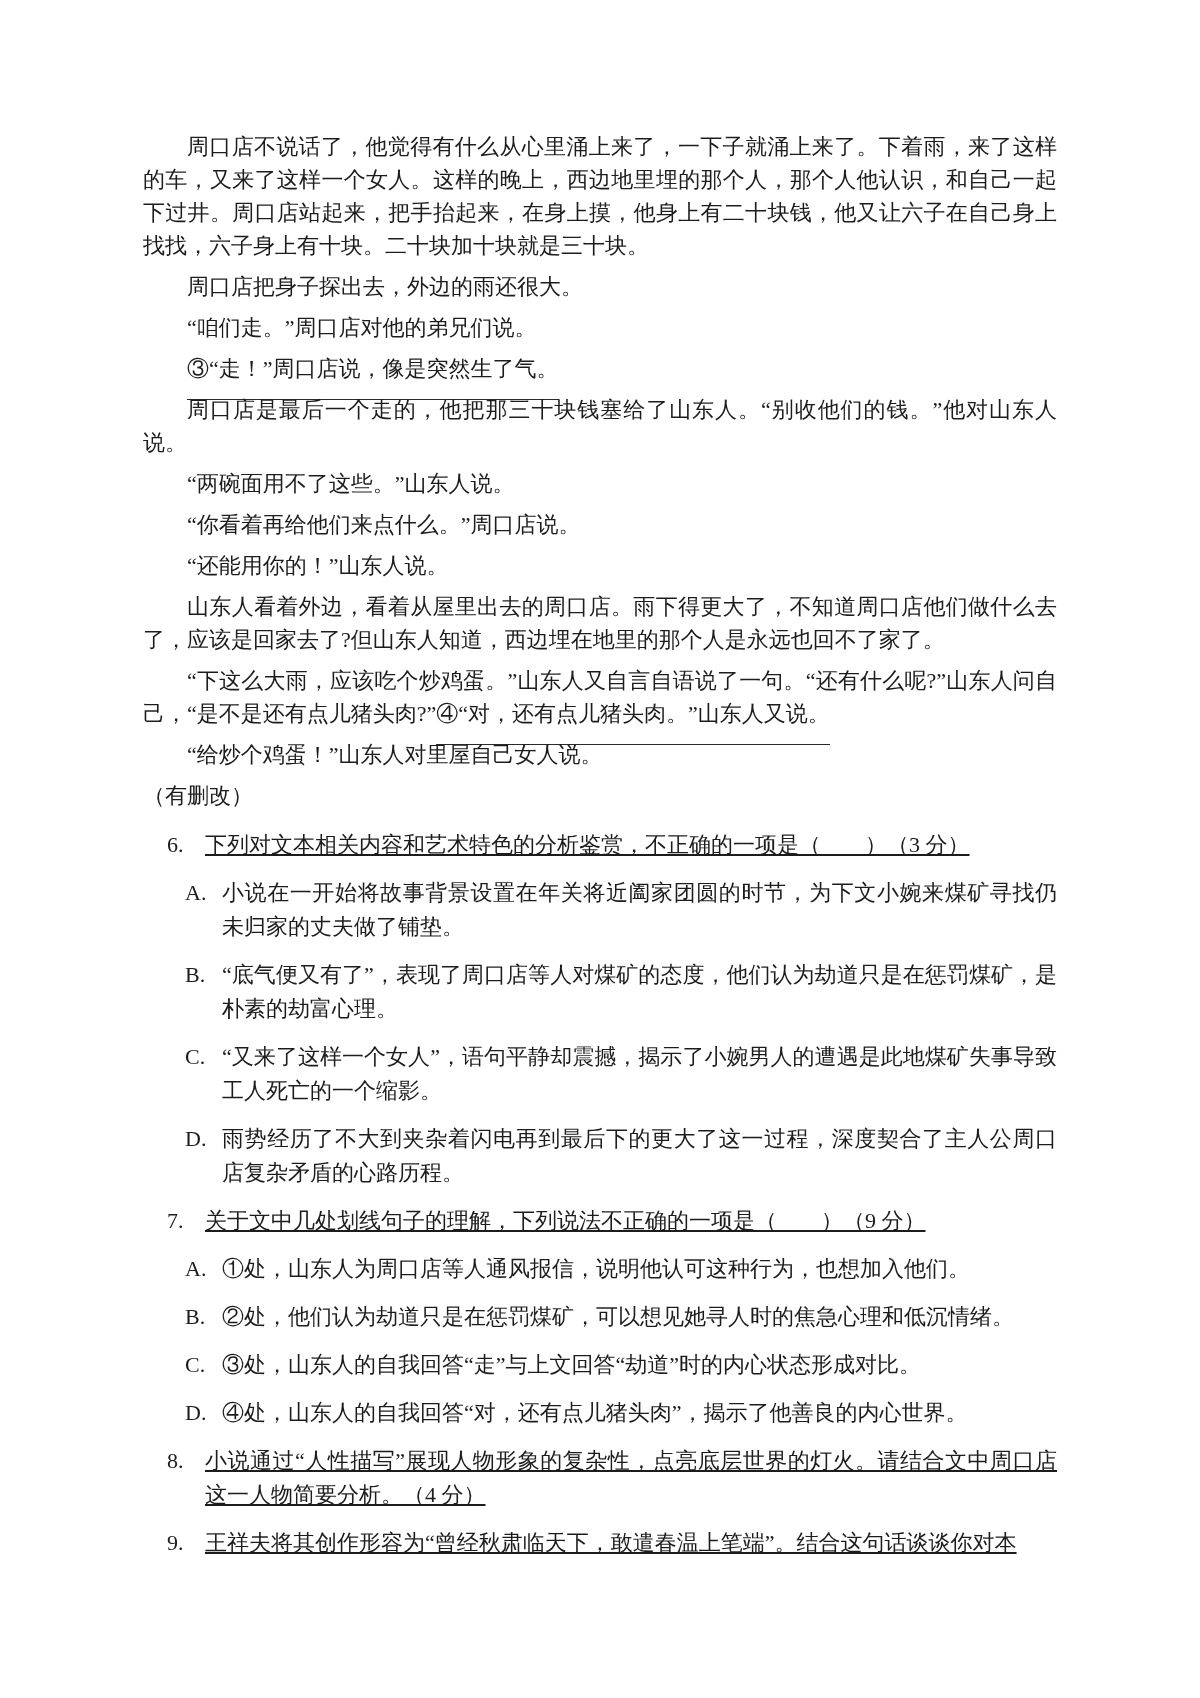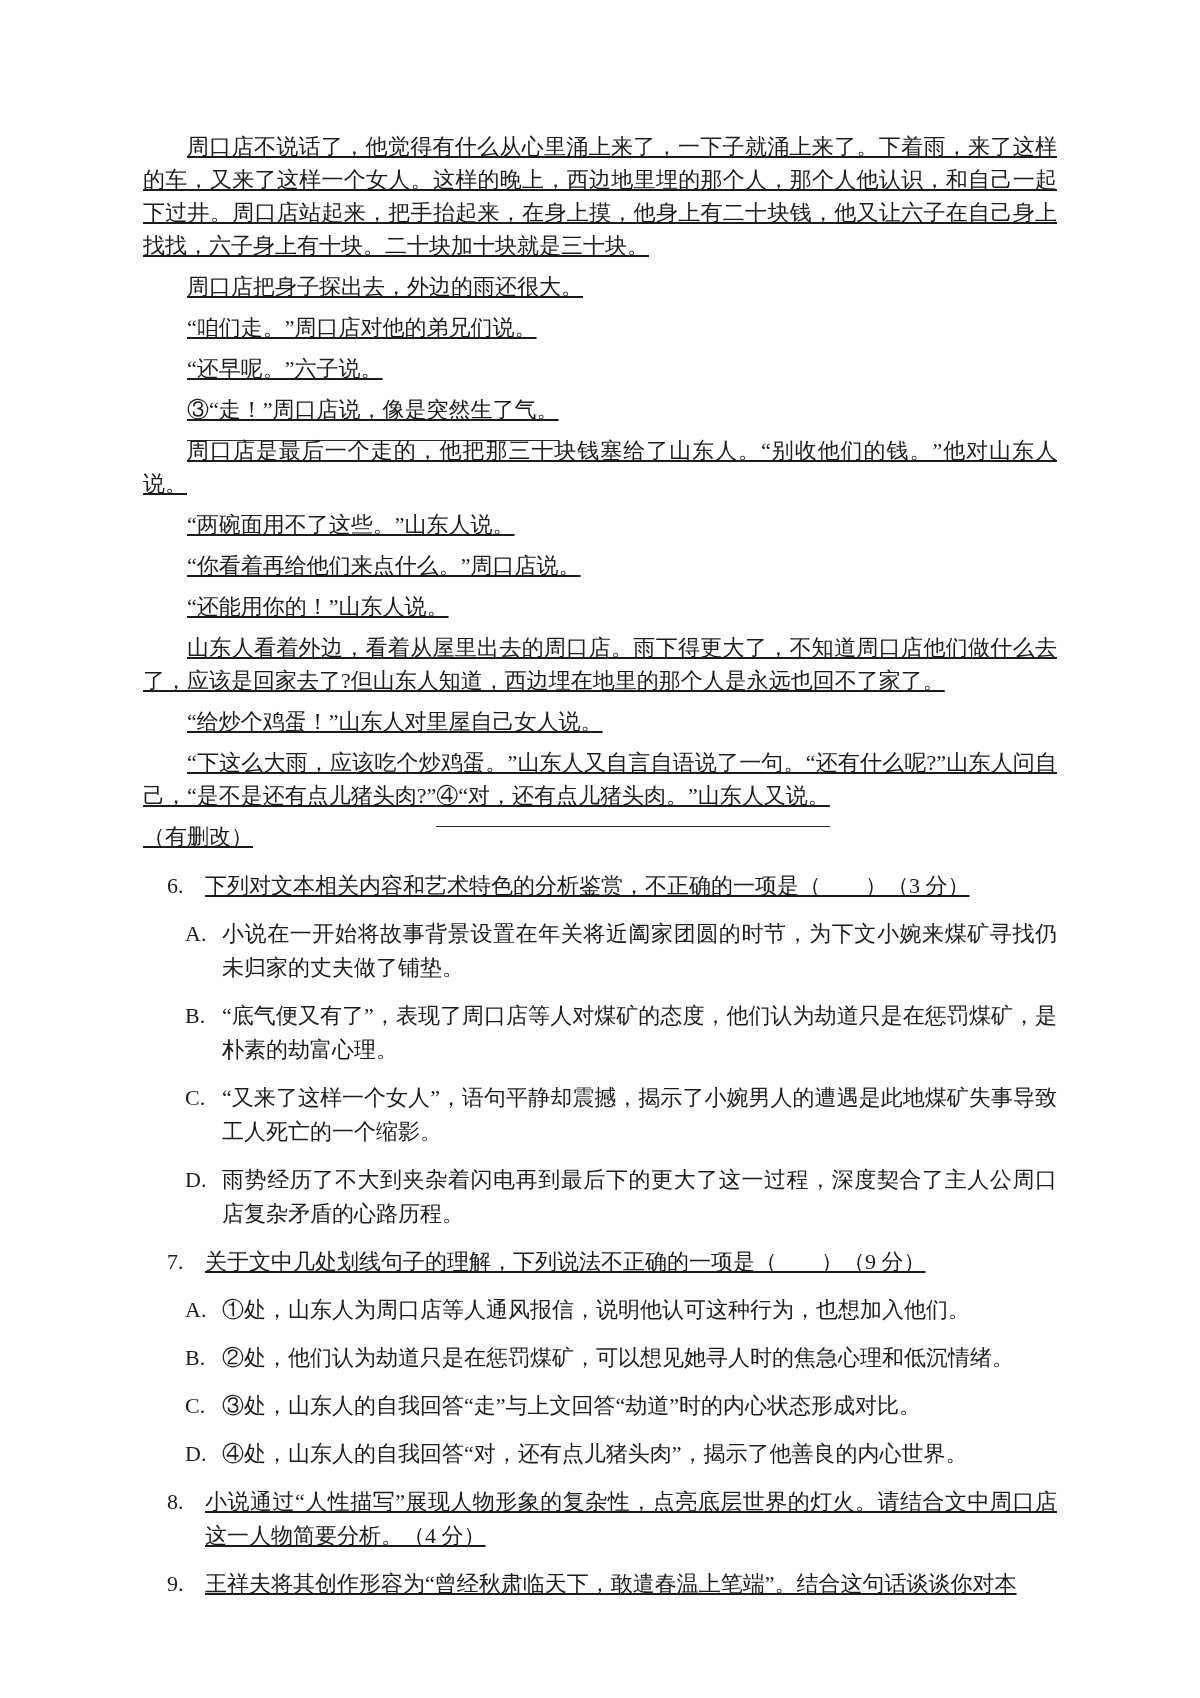--- a/index.html
+++ b/index.html
@@ -14,21 +14,20 @@
     font-family: "Liberation Serif", "DejaVu Serif", serif;
     font-size: 22px;
     overflow: hidden;
   }
   
   .passage p {
     margin: 0 0 8px 0;
     line-height: 33px;
     text-indent: 2em;
     text-align: justify;
-    text-decoration: underline;
   }
   .ul {
     border-bottom: 1.6px solid #2a2a2a;
     padding-bottom: 18px;
   }
   .note {
     text-align: left;
     text-indent: 0 !important;
     padding-right: 45px;
     margin: 4px 0 14px 0 !important;
@@ -67,29 +66,28 @@
 </style>
 </head>
 <body>
 
 <div class="page">
 
   <div class="passage">
     <p>周口店不说话了，他觉得有什么从心里涌上来了，一下子就涌上来了。下着雨，来了这样的车，又来了这样一个女人。这样的晚上，西边地里埋的那个人，那个人他认识，和自己一起下过井。周口店站起来，把手抬起来，在身上摸，他身上有二十块钱，他又让六子在自己身上找找，六子身上有十块。二十块加十块就是三十块。</p>
     <p>周口店把身子探出去，外边的雨还很大。</p>
     <p>“咱们走。”周口店对他的弟兄们说。</p>
-    <p>“还早呢。”六子说。</p>
     <p><span class="ul">③“走！”周口店说，像是突然生了气。</span></p>
     <p>周口店是最后一个走的，他把那三十块钱塞给了山东人。“别收他们的钱。”他对山东人说。</p>
     <p>“两碗面用不了这些。”山东人说。</p>
     <p>“你看着再给他们来点什么。”周口店说。</p>
     <p>“还能用你的！”山东人说。</p>
     <p>山东人看着外边，看着从屋里出去的周口店。雨下得更大了，不知道周口店他们做什么去了，应该是回家去了?但山东人知道，西边埋在地里的那个人是永远也回不了家了。</p>
+    <p><span>“下这么大雨，应该吃个炒鸡蛋。”山东人又自言自语说了一句。“还有什么呢?”山东人问自己，“是不是还有点儿猪头肉?”</span><span class="ul">④“对，还有点儿猪头肉。”山东人又说。</span></p>
     <p>“给炒个鸡蛋！”山东人对里屋自己女人说。</p>
-    <p><span>“下这么大雨，应该吃个炒鸡蛋。”山东人又自言自语说了一句。“还有什么呢?”山东人问自己，“是不是还有点儿猪头肉?”</span><span class="ul">④“对，还有点儿猪头肉。”山东人又说。</span></p>
     <p class="note">（有删改）</p>
   </div>
 
   <div class="questions">
 
     <div class="question">
       <div class="stem">
         <span class="qnum">6.</span>
         <span class="qtext">下列对文本相关内容和艺术特色的分析鉴赏，不正确的一项是（　　）（3 分）</span>
       </div>

